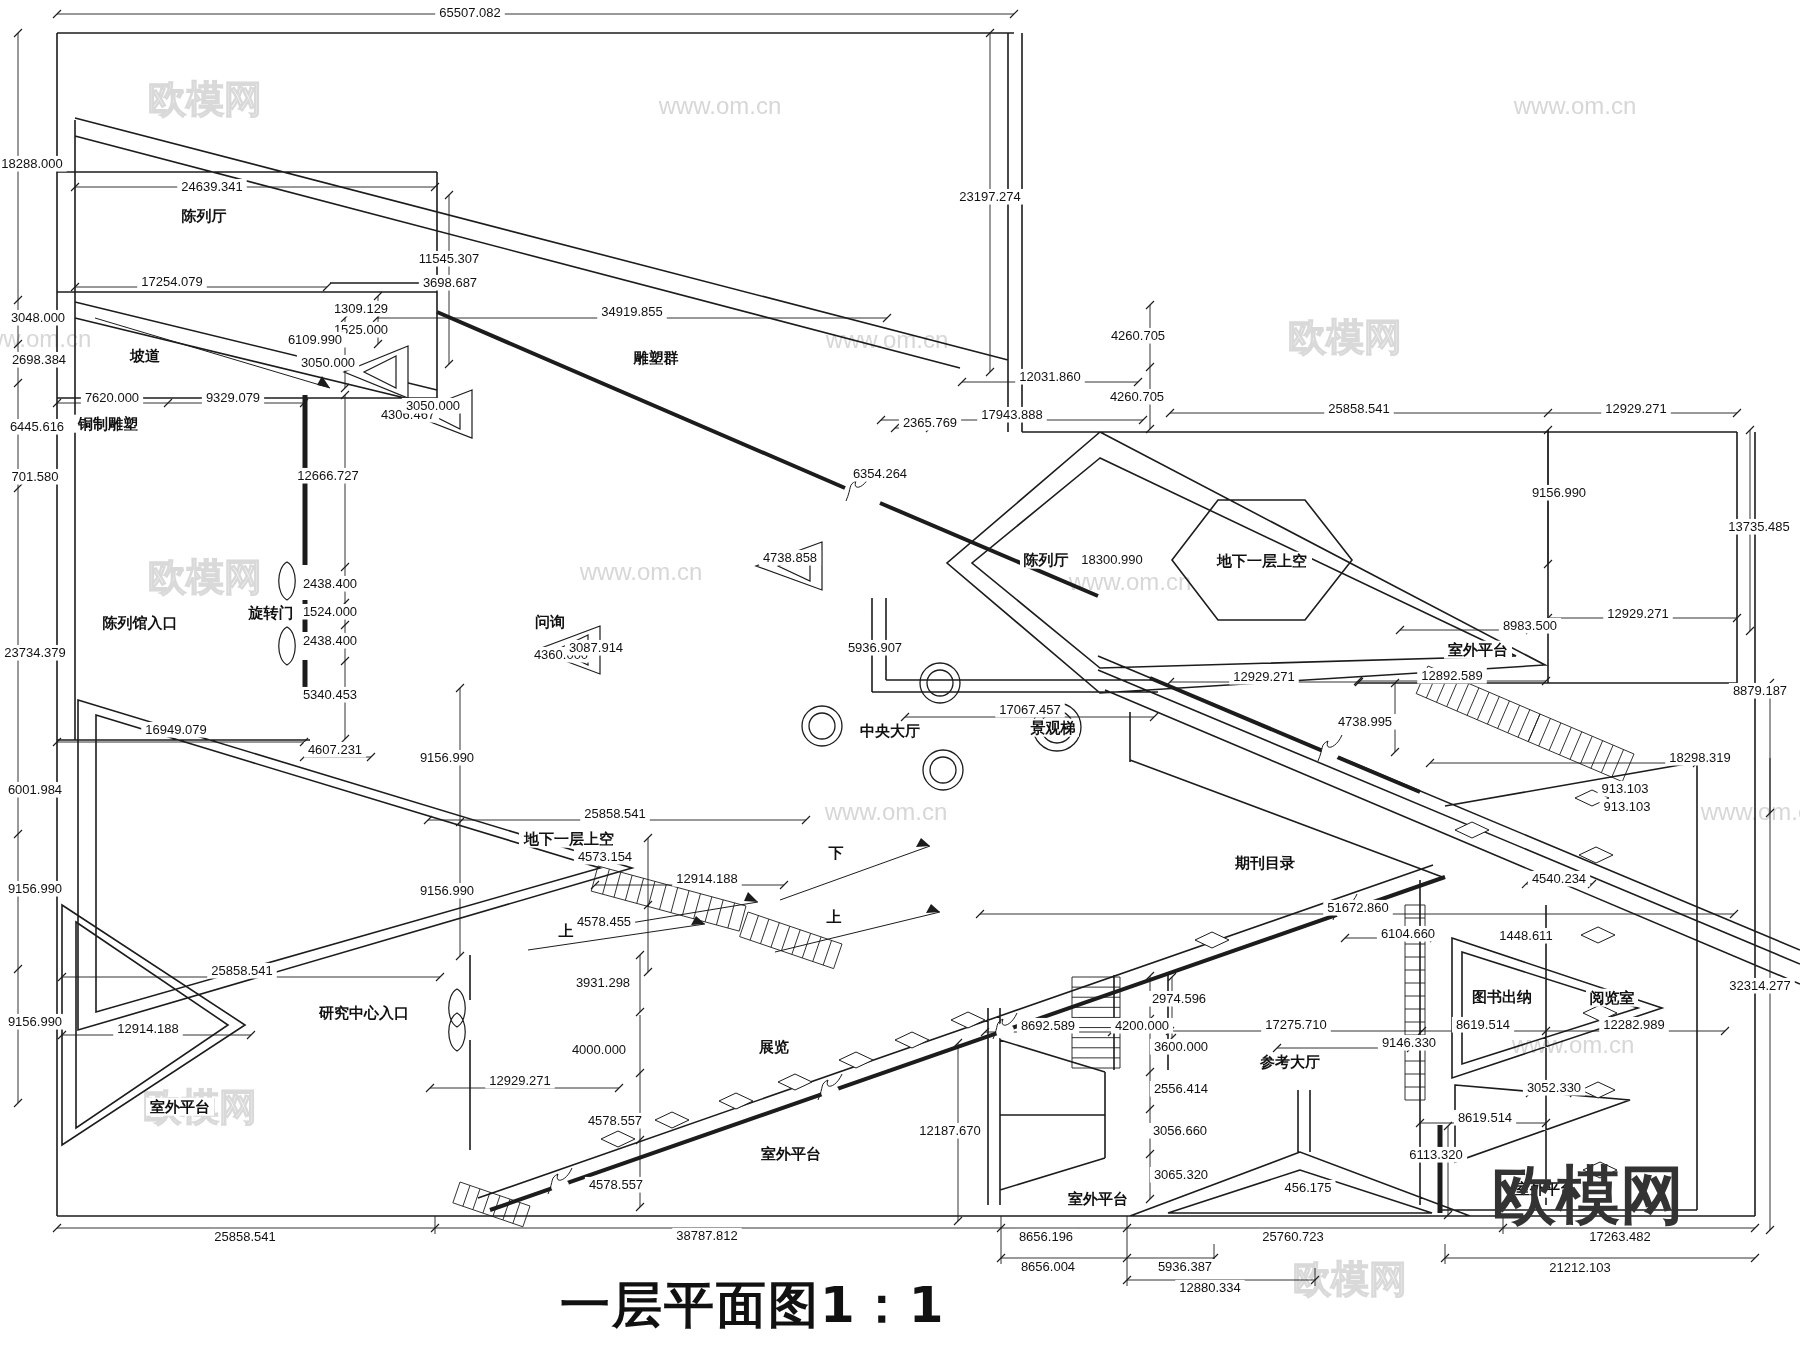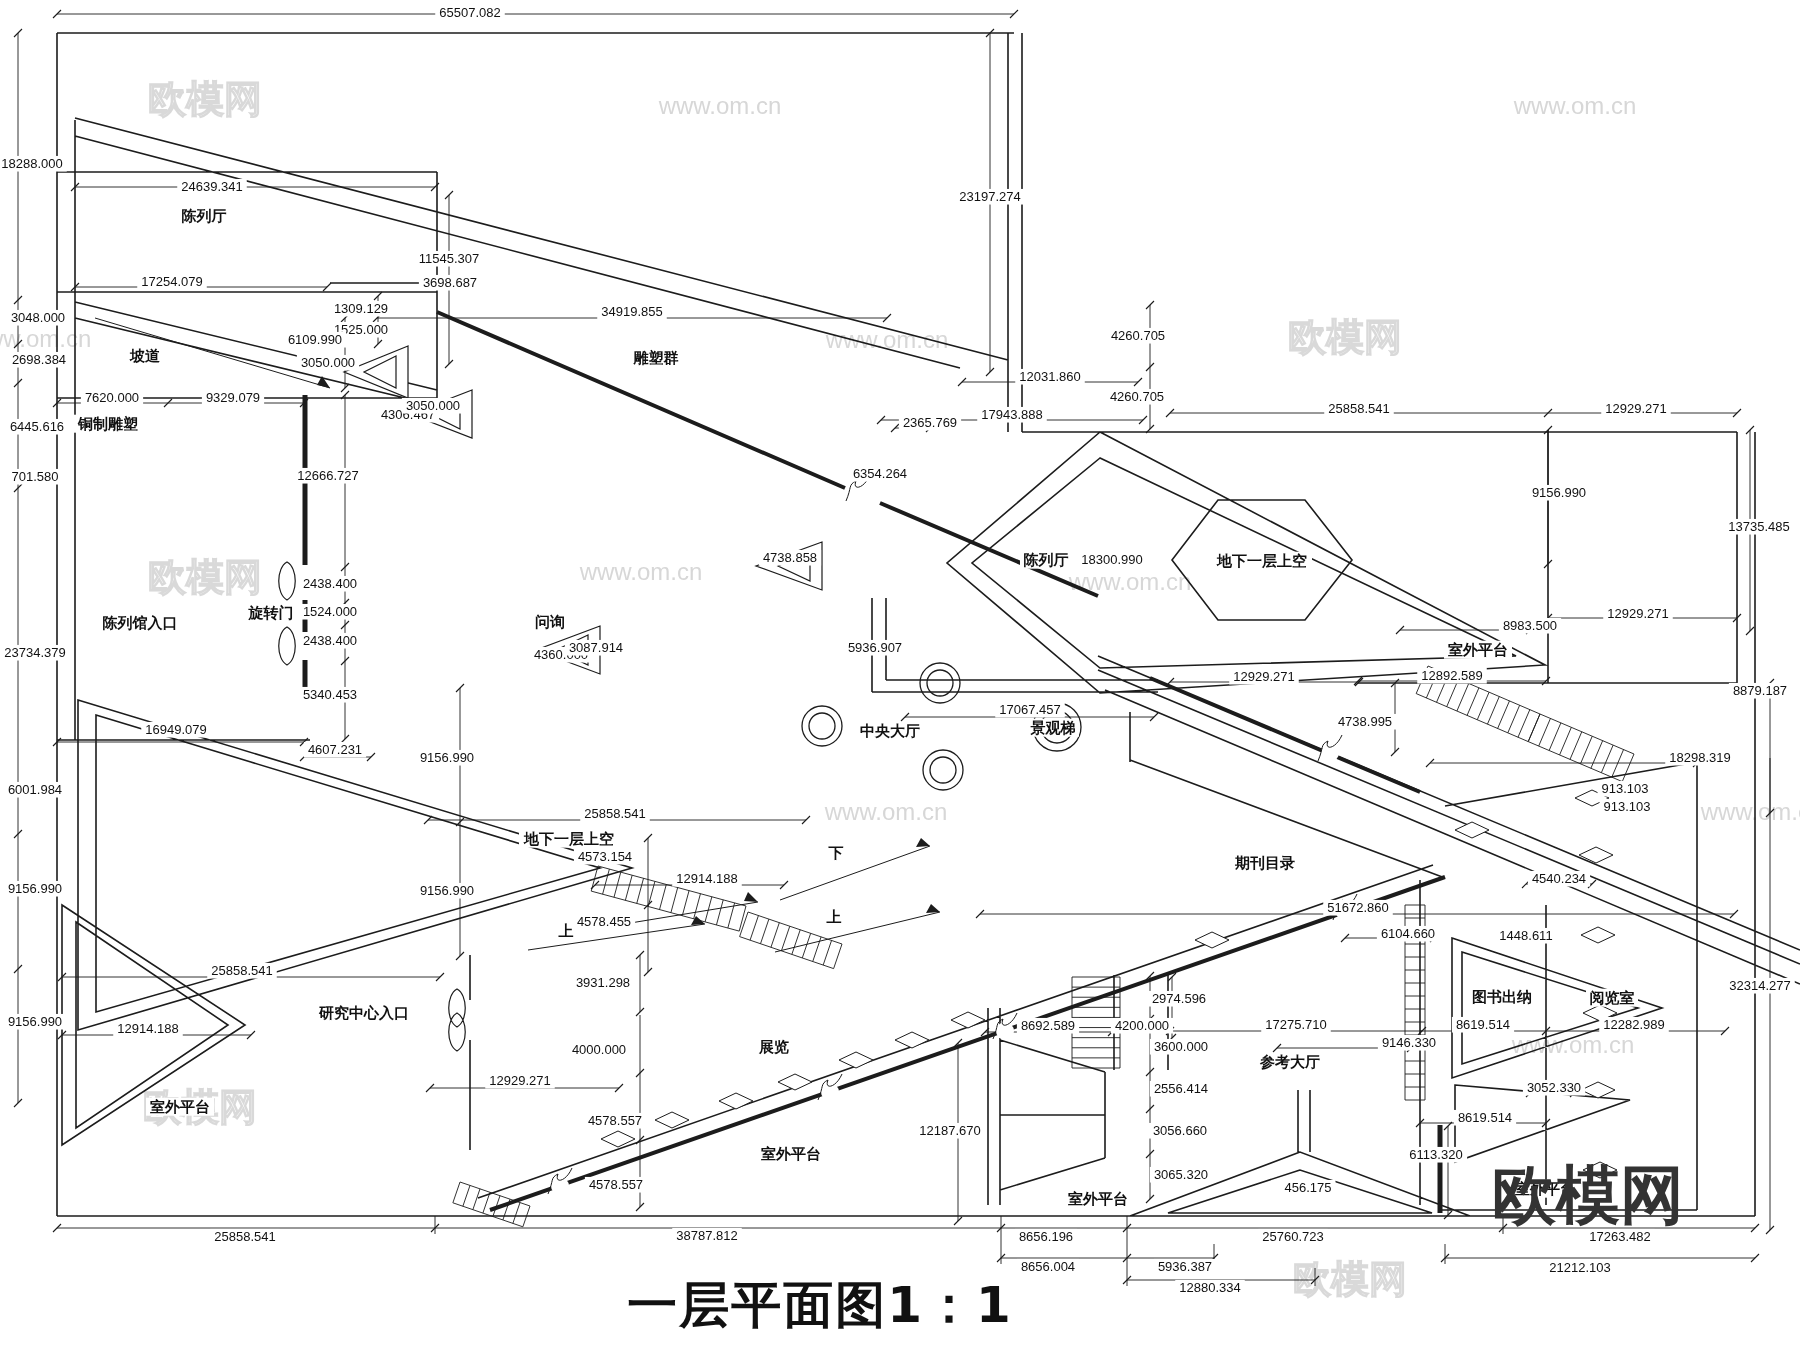--- a/index.html
+++ b/index.html
@@ -377,20 +377,20 @@
         <text x="1545" y="1194.1" font-size="15" text-anchor="middle" fill="#111111" font-weight="bold">室外平台</text>
         <rect x="826" y="843.7" width="20" height="18" fill="#ffffff"></rect>
         <text x="836" y="858.1" font-size="15" text-anchor="middle" fill="#111111" font-weight="bold">下</text>
         <rect x="824" y="907.7" width="20" height="18" fill="#ffffff"></rect>
         <text x="834" y="922.1" font-size="15" text-anchor="middle" fill="#111111" font-weight="bold">上</text>
         <rect x="556" y="921.7" width="20" height="18" fill="#ffffff"></rect>
         <text x="566" y="936.1" font-size="15" text-anchor="middle" fill="#111111" font-weight="bold">上</text>
       </g>
   </svg>
 
-  <div style="position:absolute;left:560px;top:1272px;width:520px;text-align:center;
+  <div style="position:absolute;left:560px;top:1272px;width:520px;text-align:left;
               font-size:50px;font-weight:bold;color:#111;
               font-family:'DejaVu Sans',sans-serif;letter-spacing:2px;">一层平面图1：1</div>
 
   <div style="position:absolute;left:1468px;top:1152px;width:240px;text-align:center;
               font-size:64px;font-weight:bold;color:#333;
               font-family:'DejaVu Sans',sans-serif;">欧模网</div>
 </div>
 
 </body></html>

